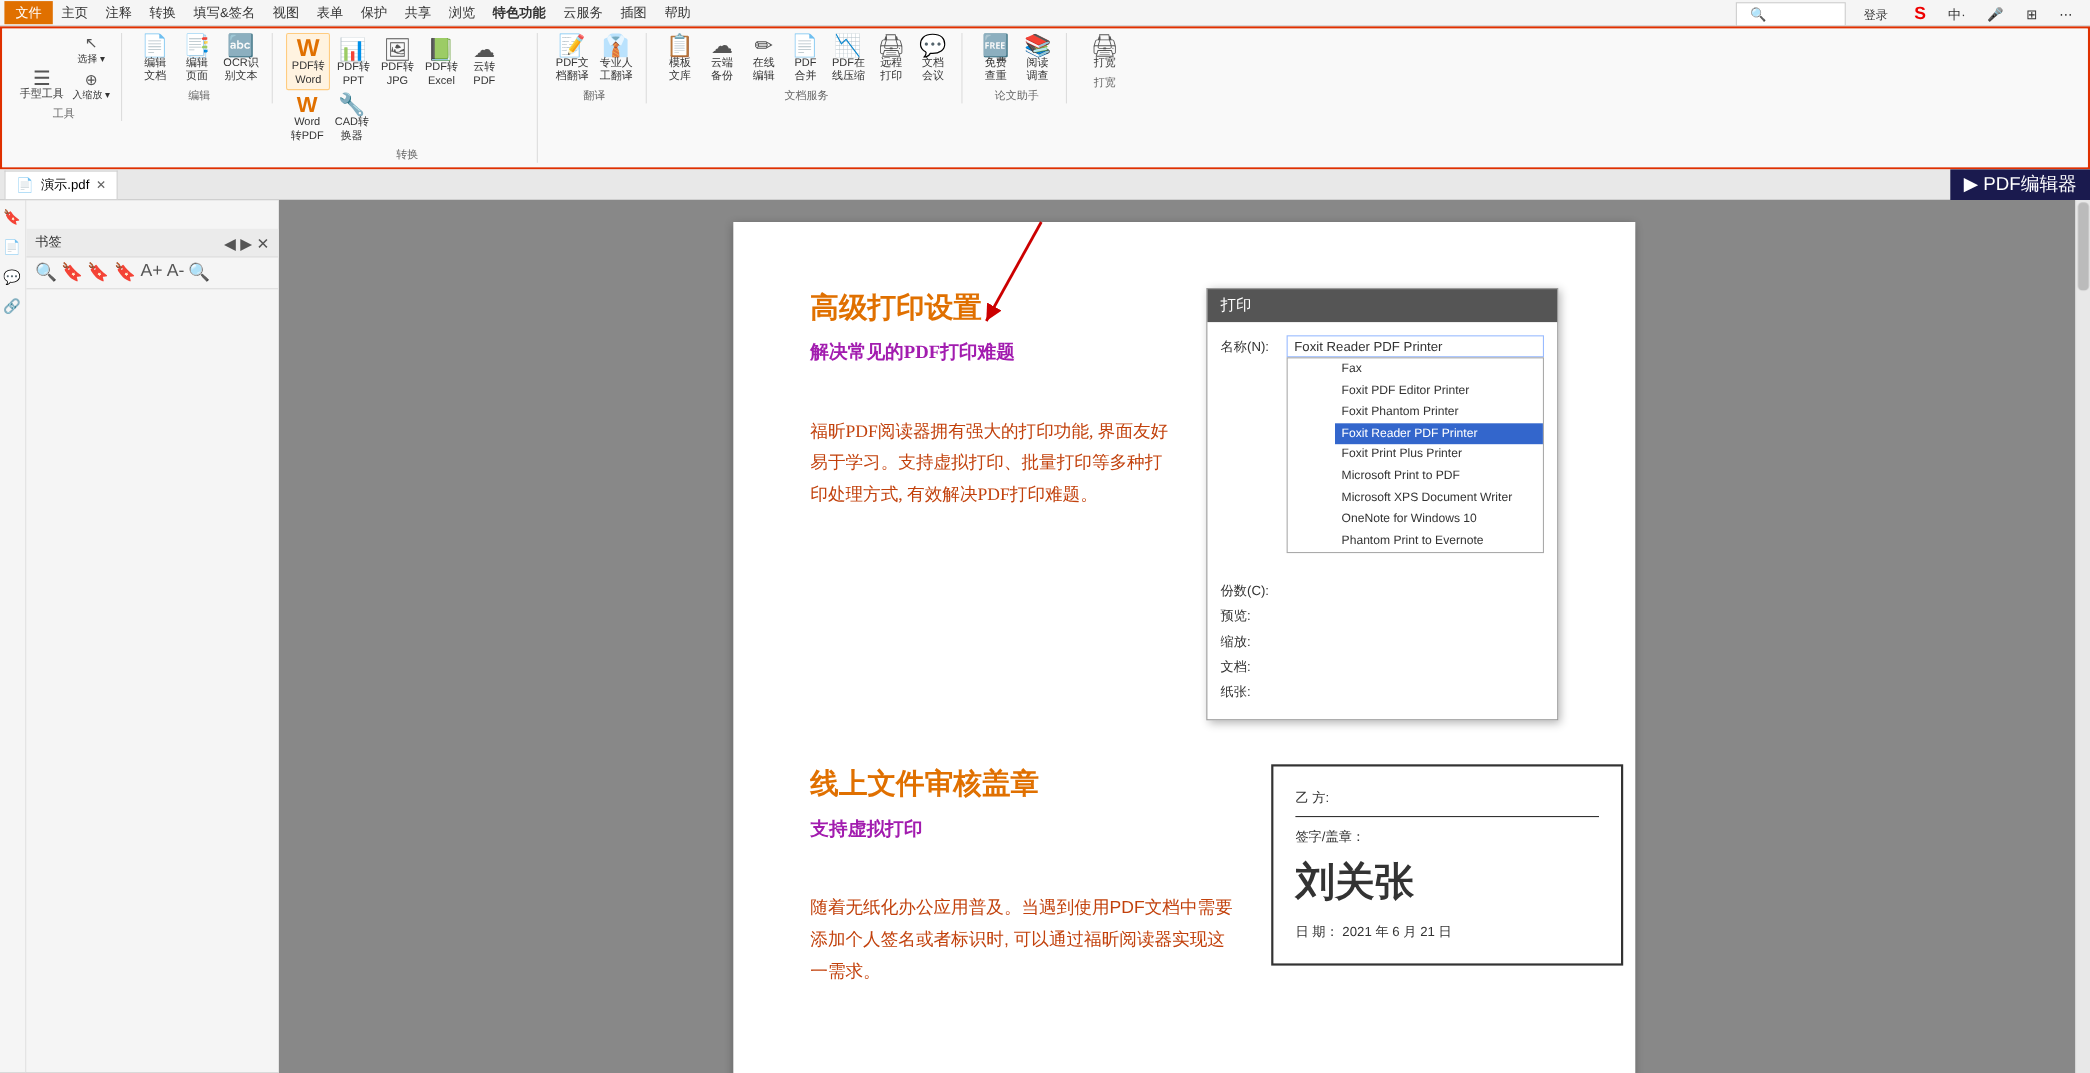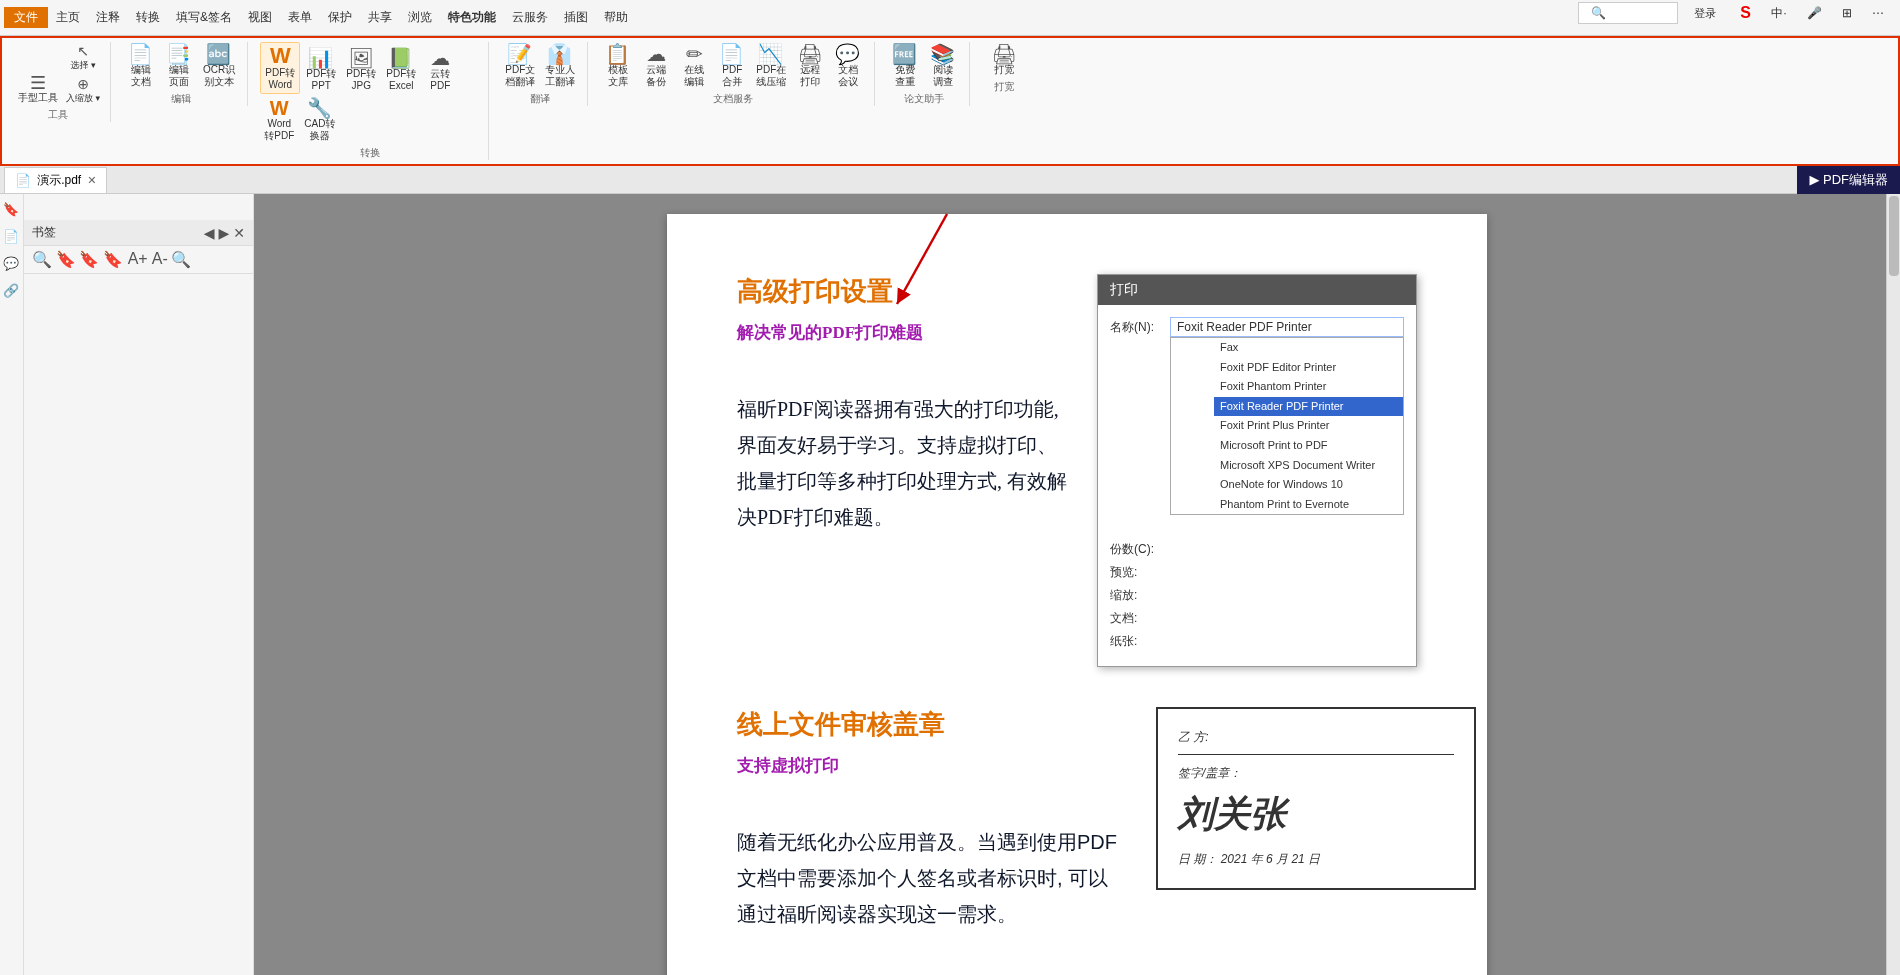--- a/index.html
+++ b/index.html
@@ -5,21 +5,21 @@
     * { margin: 0; padding: 0; box-sizing: border-box; }
     body { font-family: 'Microsoft YaHei', SimSun, sans-serif; background: #f0f0f0; width: 1900px; height: 975px; overflow: hidden; font-size: 12px; }
 
     
     .menu-bar {
       background: #f5f5f5;
       border-bottom: 1px solid #ccc;
       display: flex;
       align-items: center;
       padding: 2px 4px;
-      height: 36px;
+      height: 24px;
     }
     .menu-bar span {
       padding: 2px 8px;
       cursor: pointer;
       font-size: 12px;
       color: #333;
     }
     .ribbon-content {
       display: flex;
       align-items: flex-start;
@@ -116,21 +116,21 @@
       font-size: 11px;
       color: #666;
       cursor: pointer;
     }
     .pdf-editor-btn {
       position: absolute;
       right: 0;
       background: #1a1a4e;
       color: #fff;
       padding: 4px 12px;
-      font-size: 13px;
+      font-size: 17px;
       height: 28px;
       display: flex;
       align-items: center;
       cursor: pointer;
     }
 
     
     .main-layout {
       display: flex;
       height: calc(975px - 24px - 90px - 28px);
@@ -196,22 +196,22 @@
       font-weight: bold;
       margin-bottom: 12px;
     }
     .section-subtitle {
       font-size: 17px;
       color: #a21caf;
       font-weight: bold;
       margin-bottom: 14px;
     }
     .section-body {
-      font-size: 20px;
-      color: #0f172a;
+      font-size: 16px;
+      color: #c2410c;
       line-height: 1.8;
       margin-bottom: 30px;
       margin-top: 47px;
     }
 
     
     .print-dialog {
       position: absolute;
       right: 30px;
       top: 20px;
@@ -597,21 +597,21 @@
           </div>
         </div>
 
         <div style="display:flex;gap:30px;">
           <div style="flex:1;">
             <div class="section-title">线上文件审核盖章</div>
             <div class="section-subtitle">支持虚拟打印</div>
             <div class="section-body">随着无纸化办公应用普及。当遇到使用PDF文档中需要添加个人签名或者标识时, 可以通过福昕阅读器实现这一需求。</div>
           </div>
 
-          <div style="width:261px;flex-shrink:0;font-style:italic;">
+          <div style="width:261px;flex-shrink:0;">
             <div class="signature-box" style="position:static;">
               <div class="sig-label">乙 方:</div>
               <div style="border-top:1px solid #333;padding-top:10px;">
                 <div class="sig-label">签字/盖章：</div>
                 <div class="sig-name">刘关张</div>
                 <div class="sig-date">
                   <span>日 期：</span>
                   <span>2021 年 6 月 21 日</span>
                 </div>
               </div>

